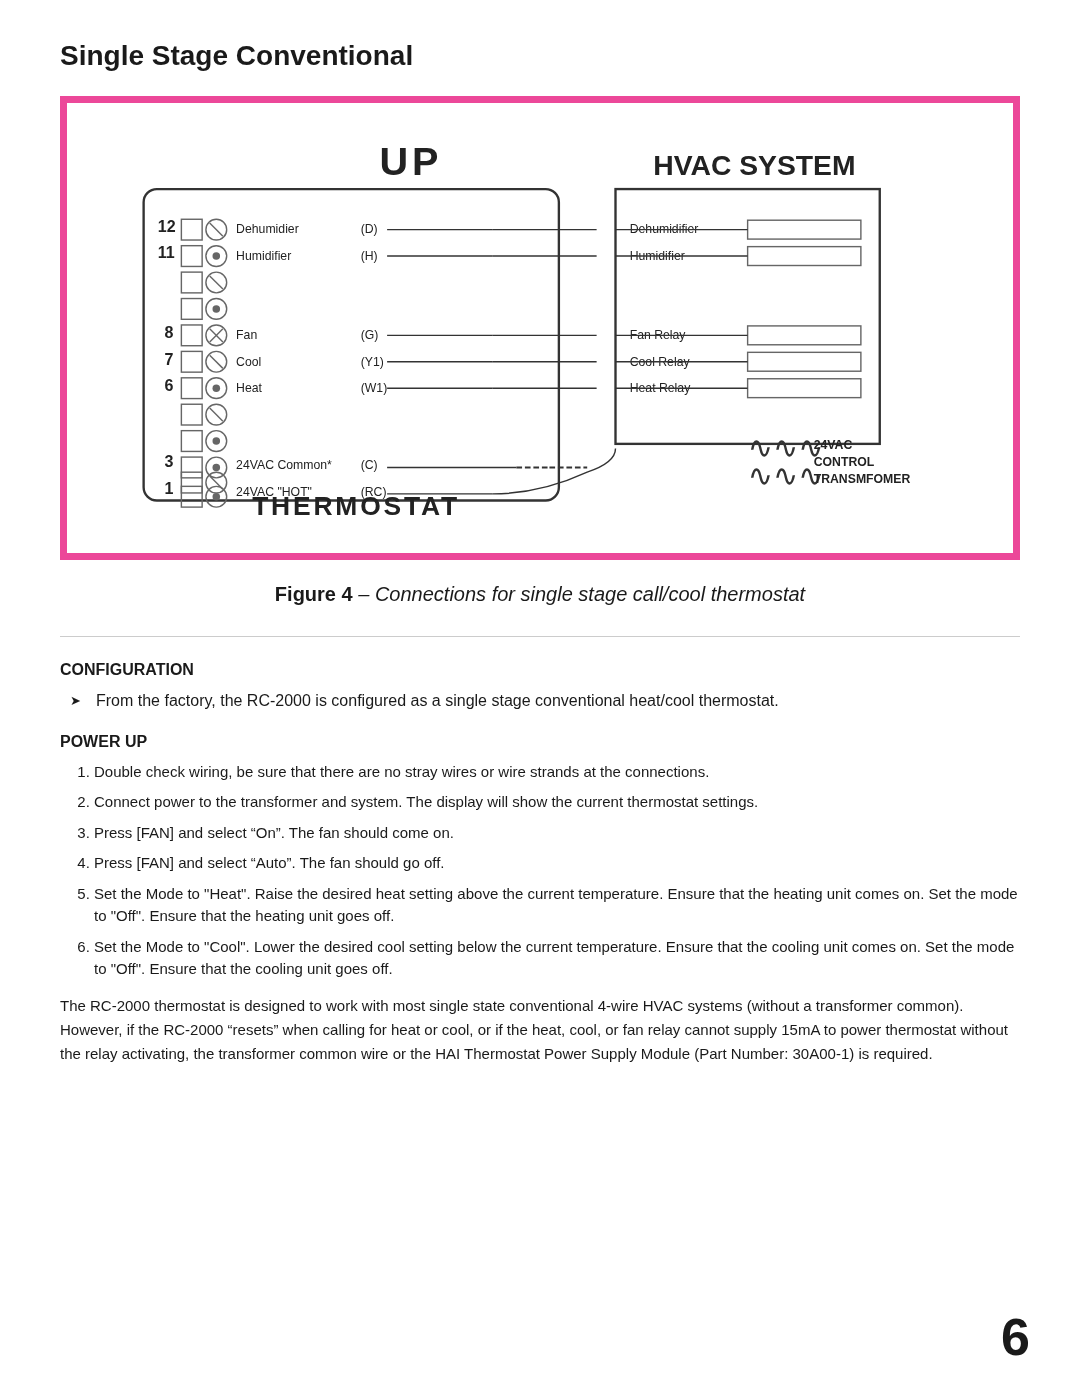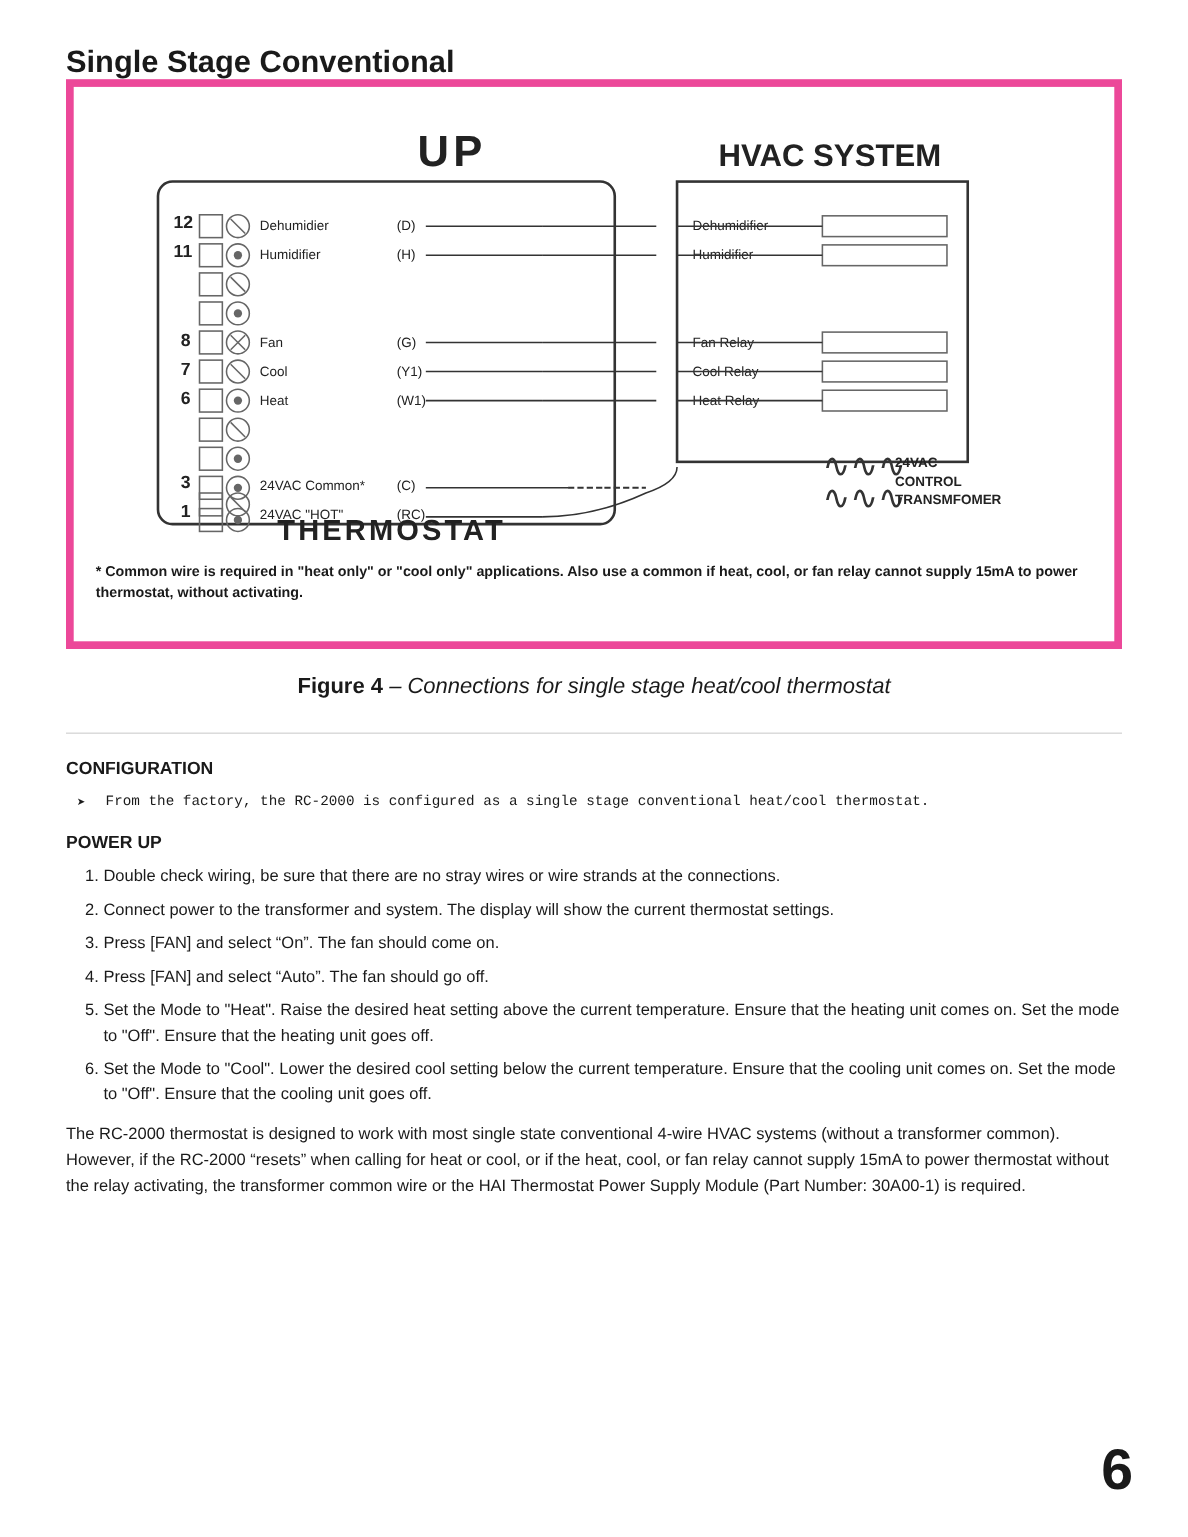--- a/index.html
+++ b/index.html
@@ -7,20 +7,21 @@
       background: #fff;
       font-family: Arial, sans-serif;
       width: 1080px;
       min-height: 1397px;
       padding: 40px 60px;
       color: #1a1a1a;
     }
     h1.main-title {
       font-size: 28px;
       font-weight: bold;
+      margin-bottom: 24px;
     }
     .diagram-container {
       border: 7px solid #ec4899;
       padding: 20px;
       margin-bottom: 20px;
       position: relative;
       background: #fff;
     }
     
     .footnote {
@@ -47,23 +48,22 @@
     }
     .bullet-list {
       list-style: none;
       margin-bottom: 20px;
       padding-left: 10px;
     }
     .bullet-list li {
       position: relative;
       padding-left: 26px;
       margin-bottom: 10px;
-      font-size: 13px;
+      font-size: 16px;
       line-height: 1.5;
-      font-family: Liberation Mono, monospace;
     }
     .bullet-list li::before {
       content: "➤";
       position: absolute;
       left: 0;
       font-size: 13px;
       top: 2px;
     }
     .numbered-list {
       list-style: decimal;
@@ -241,27 +241,24 @@
 
       <text x="700" y="355" font-size="32" font-family="Arial" fill="#333">∿∿∿</text>
       <text x="700" y="385" font-size="32" font-family="Arial" fill="#333">∿∿∿</text>
 
       <text x="770" y="345" font-size="13" font-weight="bold" font-family="Arial" fill="#222">24VAC</text>
       <text x="770" y="363" font-size="13" font-weight="bold" font-family="Arial" fill="#222">CONTROL</text>
       <text x="770" y="381" font-size="13" font-weight="bold" font-family="Arial" fill="#222">TRANSMFOMER</text>
     </svg>
   </div>
 
-  <p class="footnote">
-    <strong>*  Common wire is required in "heat only" or "cool only" applications.  Also use a common if heat, cool, or fan relay cannot supply 15mA to power thermostat, without activating.</strong>
-  </p>
 </div>
 
 <p class="figure-caption">
-  <strong>Figure 4</strong><span> – Connections for single stage heat/cool thermostat</span>
+  <strong>Figure 4</strong><span> – Connections for single stage call/cool thermostat</span>
 </p>
 
 <hr class="divider">
 
 <p class="section-heading">CONFIGURATION</p>
 <ul class="bullet-list">
   <li>From the factory, the RC-2000 is configured as a single stage conventional heat/cool thermostat.</li>
 </ul>
 
 <p class="section-heading">POWER UP</p>

